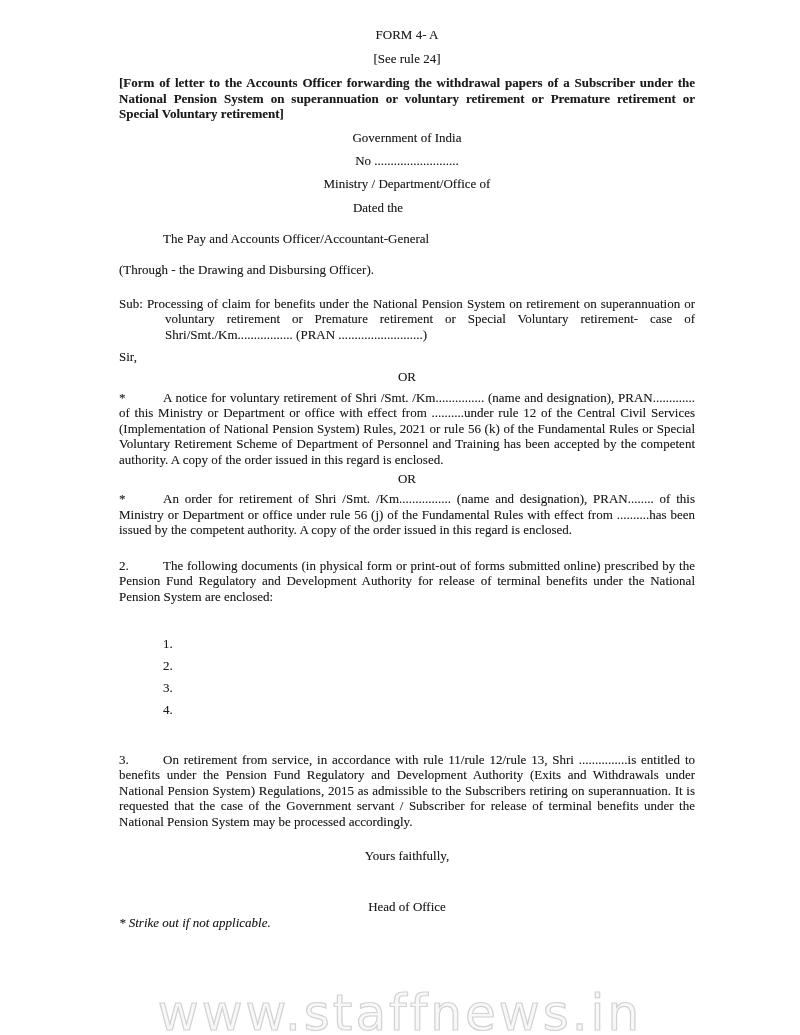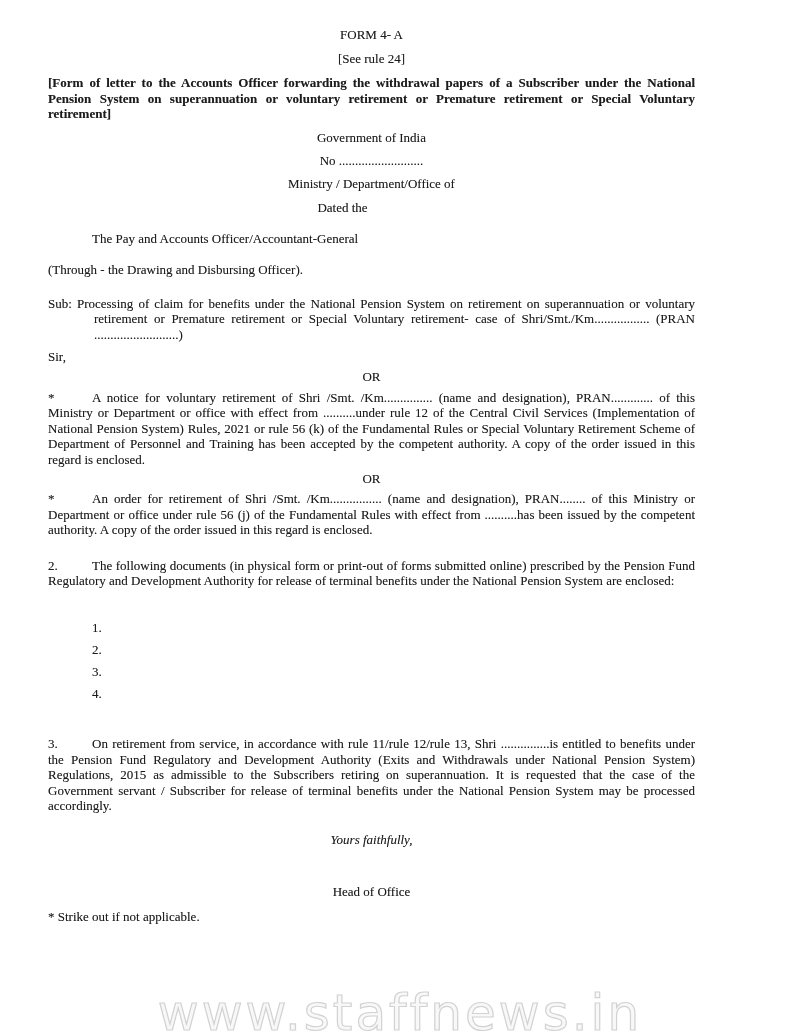--- a/index.html
+++ b/index.html
@@ -7,21 +7,21 @@
     position:relative;
     width:800px; height:1035px;
     background:#ffffff;
     overflow:hidden;
     font-family:"Liberation Serif", serif;
     font-size:13px;
     line-height:1.2;
     color:#1c1c1c;
     text-shadow:0 0 0.4px rgba(0,0,0,0.35);
   }
-  .content { padding:27px 105px 0 48px; }
+  .content { padding:27px 105px 0 119px; }
   .center { text-align:center; }
   .right  { text-align:center; }
   .just   { text-align:justify; }
   .bold   { font-weight:bold; }
   p { margin:0; }
 
   .form-title      { margin-top:0; }
   .rule-ref        { margin-top:8px; }
   .description     { margin-top:9px; }
   .no-line         { margin-top:7px; }
@@ -35,23 +35,23 @@
   .sir-line        { margin-top:7px; }
   .intro-line      { margin-top:8px; text-indent:44px; }
   .bullet          { margin-top:11px; }
   .or-sep          { margin-top:4px; }
   .bullet2         { margin-top:5px; }
   .bullet3         { margin-top:4px; }
   .para2           { margin-top:20px; }
   .enclosure-list  { margin-top:28px; margin-left:44px; }
   .enclosure-list p{ line-height:22px; }
   .para3           { margin-top:31px; }
-  .closing         { margin-top:18px;font-style:italic; }
+  .closing         { margin-top:18px; }
   .signature       { margin-top:36px; }
-  .footnote        { margin-top:10px; }
+  .footnote        { margin-top:0;font-style:italic; }
 
   .marker { display:inline-block; width:44px; }
 
   .watermark {
     position:absolute;
     left:0; right:0;
     bottom:-8px;
     text-align:center;
     font-family:"DejaVu Sans", sans-serif;
     font-size:50px;

